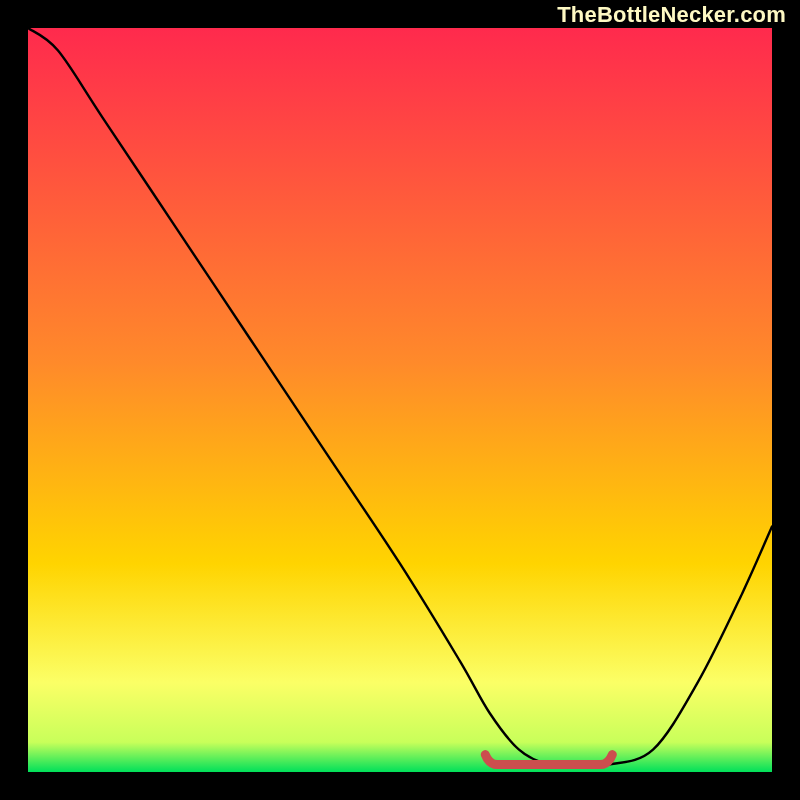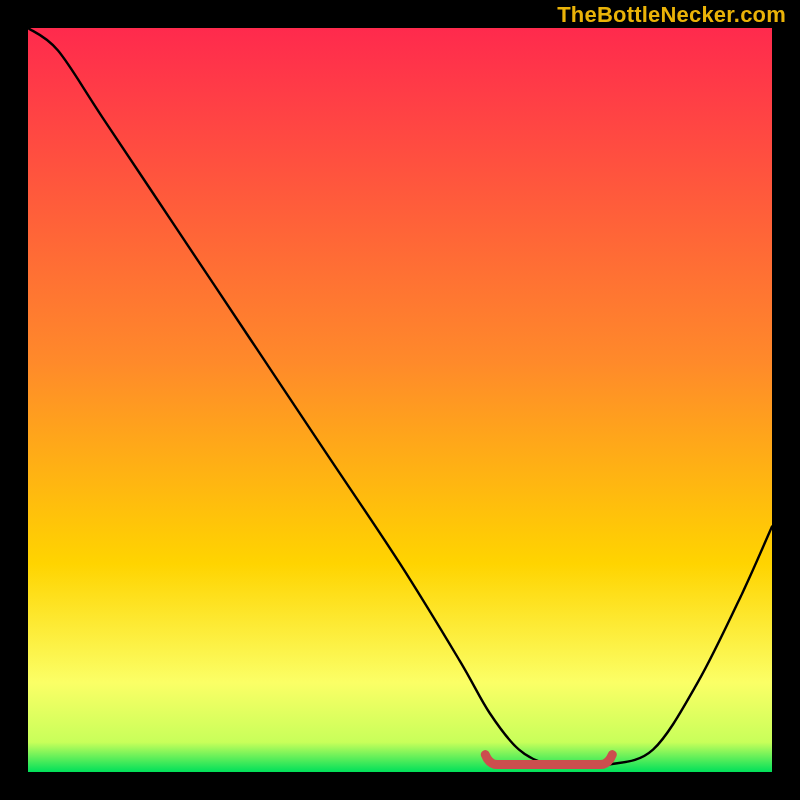--- a/index.html
+++ b/index.html
@@ -18,21 +18,21 @@
     width: 800px;
     height: 800px;
     background: #000;
   }
   .watermark {
     position: absolute;
     top: 2px;
     right: 14px;
     font-size: 22px;
     font-weight: 600;
-    color: #eab308;
+    color: #fef9c3;
     letter-spacing: 0.2px;
     user-select: none;
   }
   .plot {
     position: absolute;
     top: 28px;
     left: 28px;
     width: 744px;
     height: 744px;
   }

